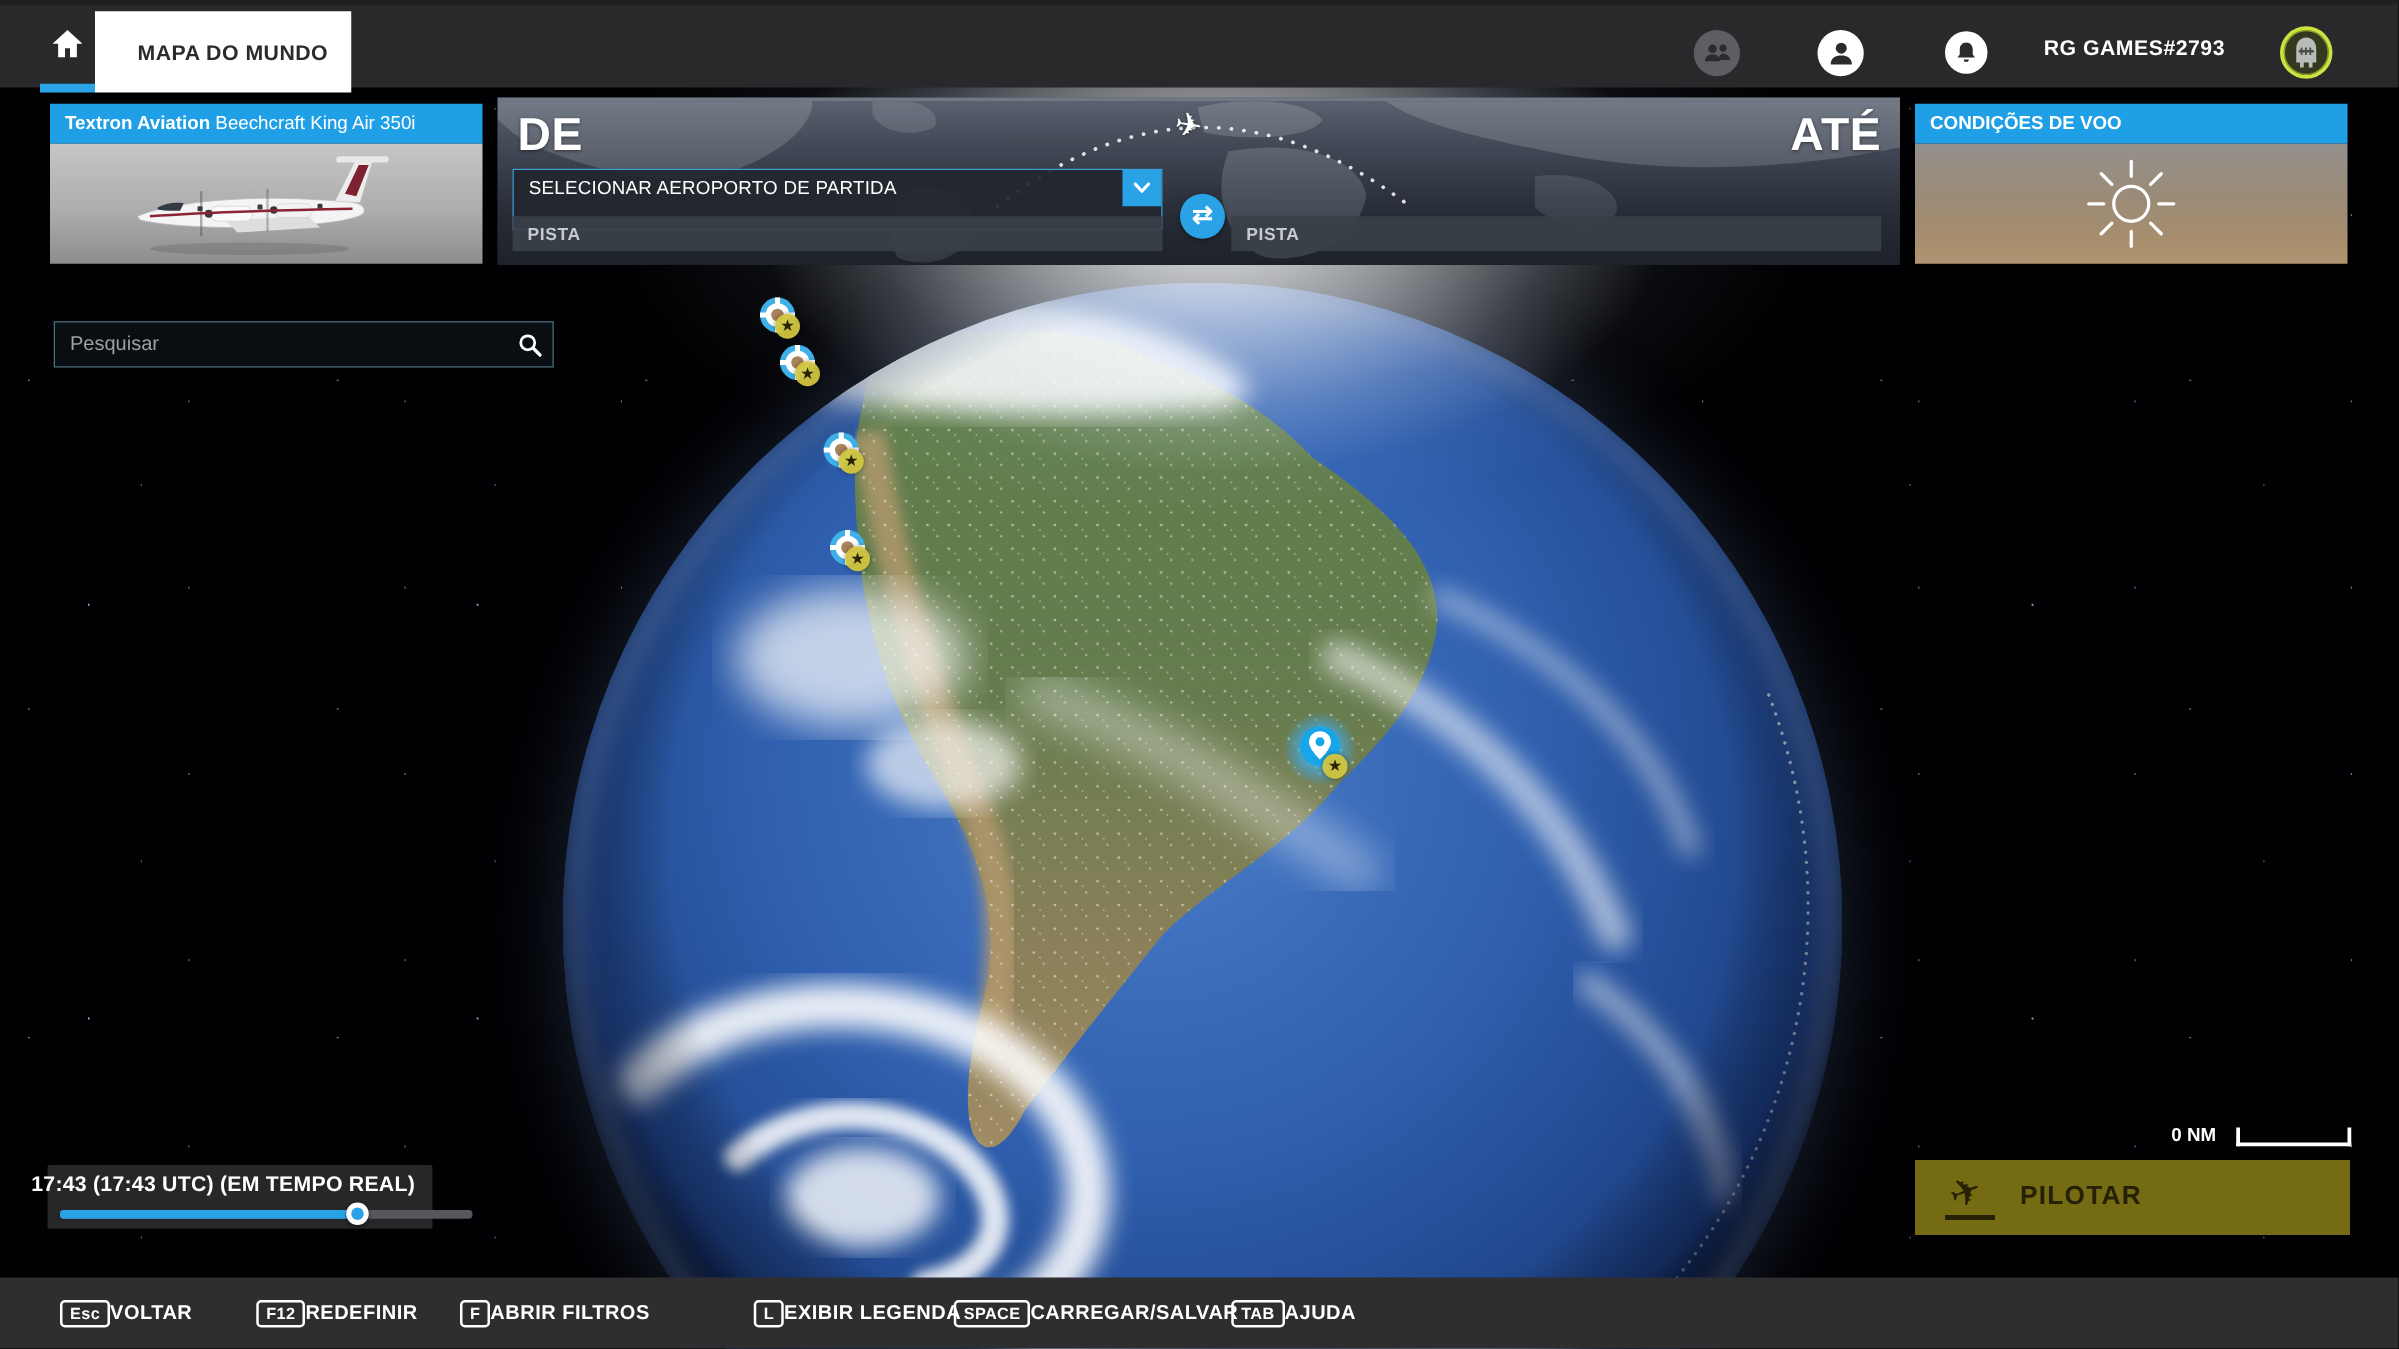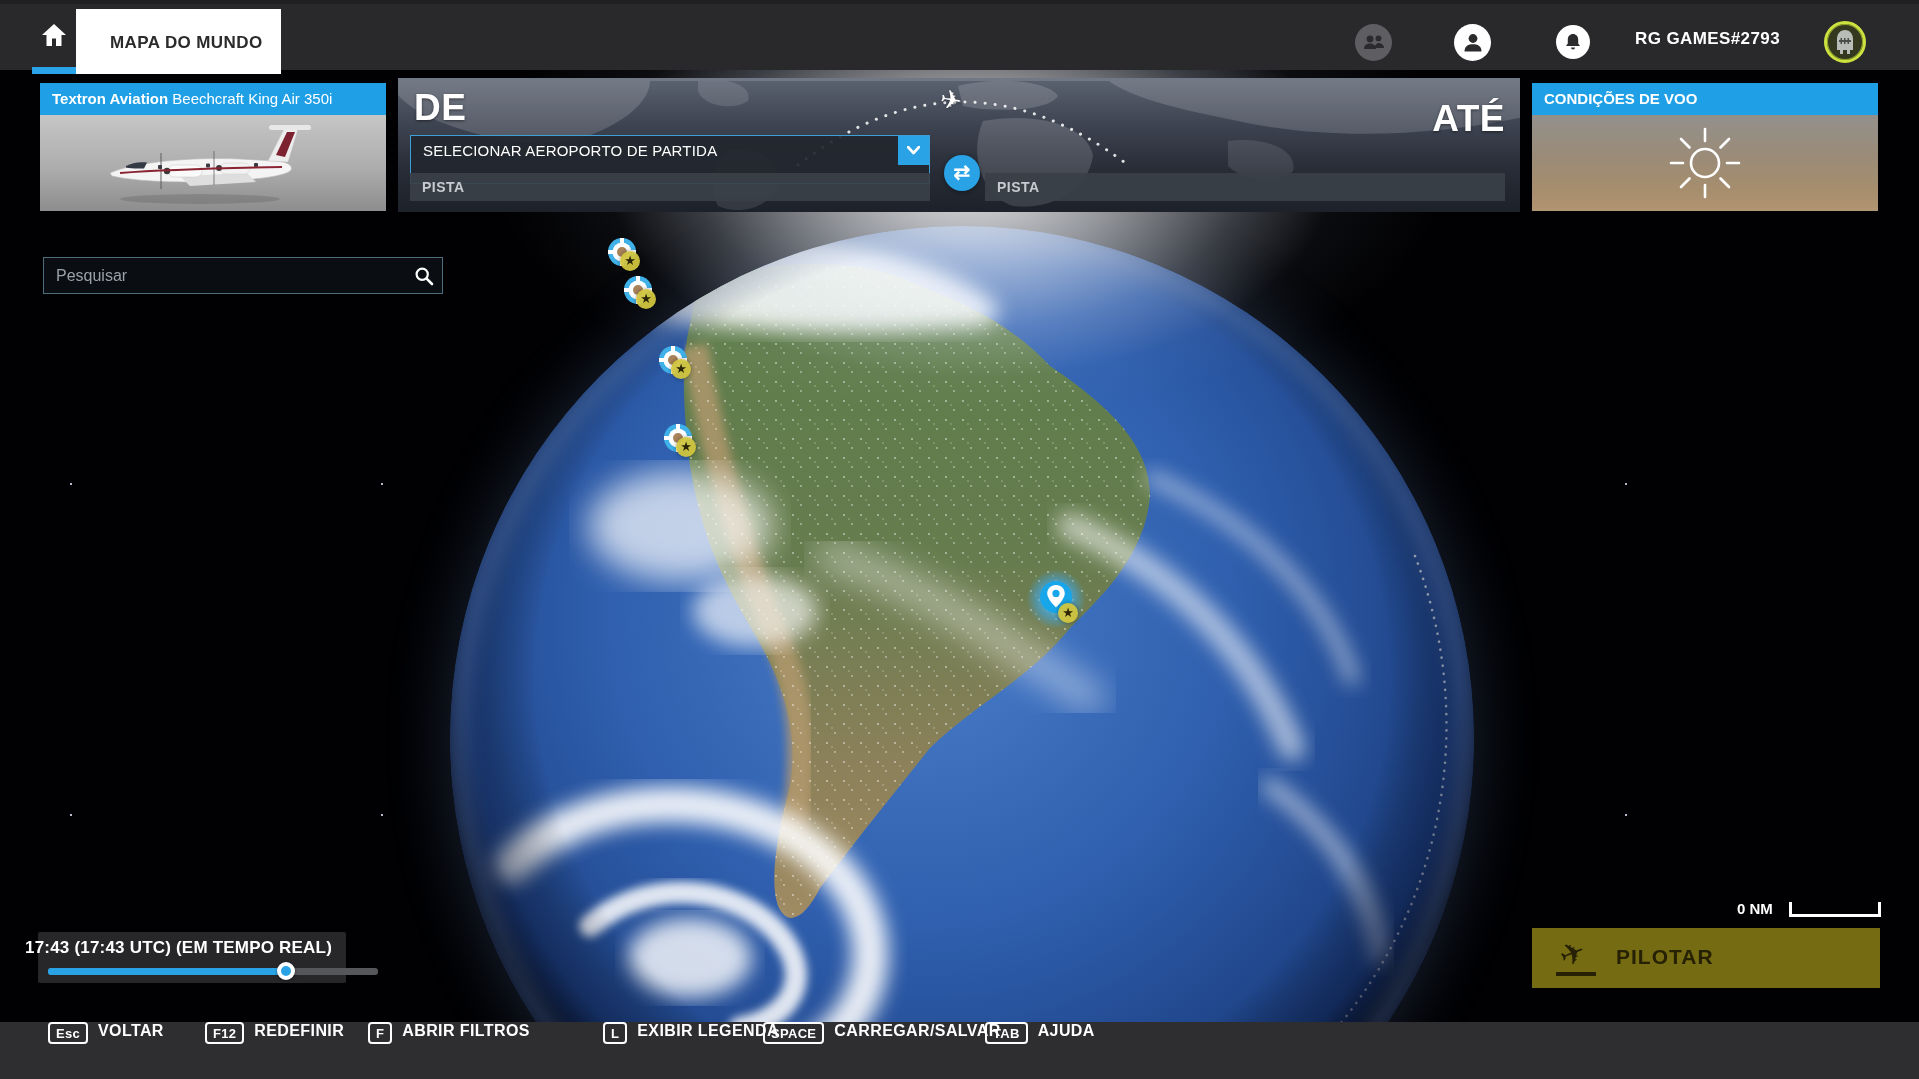--- a/index.html
+++ b/index.html
@@ -63,21 +63,21 @@
   .panel-header b { font-weight:bold; }
   .aircraft-img { position:relative; height:96px; background:linear-gradient(180deg,#c6c6c6 0%,#adadad 55%,#8d8d8d 100%); overflow:hidden; }
 
   
   .route-strip { position:absolute; left:398px; top:78px; width:1122px; height:134px; z-index:5; overflow:hidden;
     background:linear-gradient(180deg,#626a78 0%,#4a5160 35%,#343a46 70%,#2b303a 100%); border-top:3px solid rgba(170,180,195,.55); }
   .route-strip .worldmap { position:absolute; inset:0; opacity:.4; }
   .route-strip .shade { position:absolute; inset:0; background:linear-gradient(180deg, rgba(20,24,32,.1) 0%, rgba(12,16,22,.45) 100%); }
   .route-label { position:absolute; top:6px; font-size:37px; font-weight:bold; color:#fff; letter-spacing:.5px; text-shadow:0 1px 3px rgba(0,0,0,.5); }
   .route-label.de { left:16px; }
-  .route-label.ate { right:15px;margin-top:11px; }
+  .route-label.ate { right:15px; }
   .dropdown { position:absolute; top:54px; width:520px; height:49px; background:rgba(34,39,46,.93); border:1px solid #3d9fd6; cursor:pointer; }
   .dropdown .dd-text { position:absolute; left:12px; top:0; line-height:29px; color:#fff; font-size:15px; letter-spacing:.2px; white-space:nowrap; }
   .dd-btn { position:absolute; right:0; top:0; width:31px; height:29px; background:#29a3e6; cursor:pointer; }
   .dd-btn svg { position:absolute; left:9px; top:10px; }
   .dep-dd { left:12px; } .arr-dd { left:587px; }
   .runway { position:absolute; top:92px; width:520px; height:28px; background:rgba(58,64,72,.92); cursor:pointer;padding-left:24px; }
   .runway span { position:absolute; left:12px; line-height:28px; color:#c7cbd1; font-size:14px; font-weight:bold; letter-spacing:.5px; }
   .dep-rw { left:12px; } .arr-rw { left:587px; }
   .swap-btn { position:absolute; left:546px; top:74px; width:36px; height:36px; border-radius:50%; background:#29a3e6;
     color:#fff; font-size:20px; font-weight:bold; text-align:center; line-height:34px; cursor:pointer; box-shadow:0 1px 4px rgba(0,0,0,.4); }
@@ -114,21 +114,21 @@
 
   
   .fly-btn { position:absolute; left:1532px; top:928px; width:348px; height:60px; z-index:5;
     background:#756b12; color:#262105; cursor:pointer; }
   .fly-btn .plane-glyph { position:absolute; left:28px; top:8px; font-size:30px; transform:rotate(-22deg); }
   .fly-btn .plane-underline { position:absolute; left:24px; top:44px; width:40px; height:4px; background:#262105; }
   .fly-btn .fly-label { position:absolute; left:84px; top:17px; font-size:21px; font-weight:bold; letter-spacing:1px; }
 
   
   .footer { position:absolute; left:0; top:1022px; width:1919px; height:57px; background:#2e2e31; z-index:6; }
-  .shortcut { position:absolute; top:0; height:57px; display:flex; align-items:flex-start; gap:10px; cursor:pointer; }
+  .shortcut { position:absolute; top:0; height:57px; display:flex; align-items:center; cursor:pointer; }
   .keycap { display:inline-flex; align-items:center; justify-content:center; min-width:20px; height:22px;
     border:2px solid #fff; border-radius:4px; padding:0 6px; color:#fff; font-size:13px; font-weight:bold; letter-spacing:.3px; }
   .shortcut .s-label { color:#fff; font-size:16px; font-weight:bold; letter-spacing:.4px; white-space:nowrap; }
   .sc-0{left:48px;} .sc-1{left:205px;} .sc-2{left:368px;} .sc-3{left:603px;} .sc-4{left:763px;} .sc-5{left:985px;}
 </style>
 </head>
 <body>
 
 <div class="stage">
 

